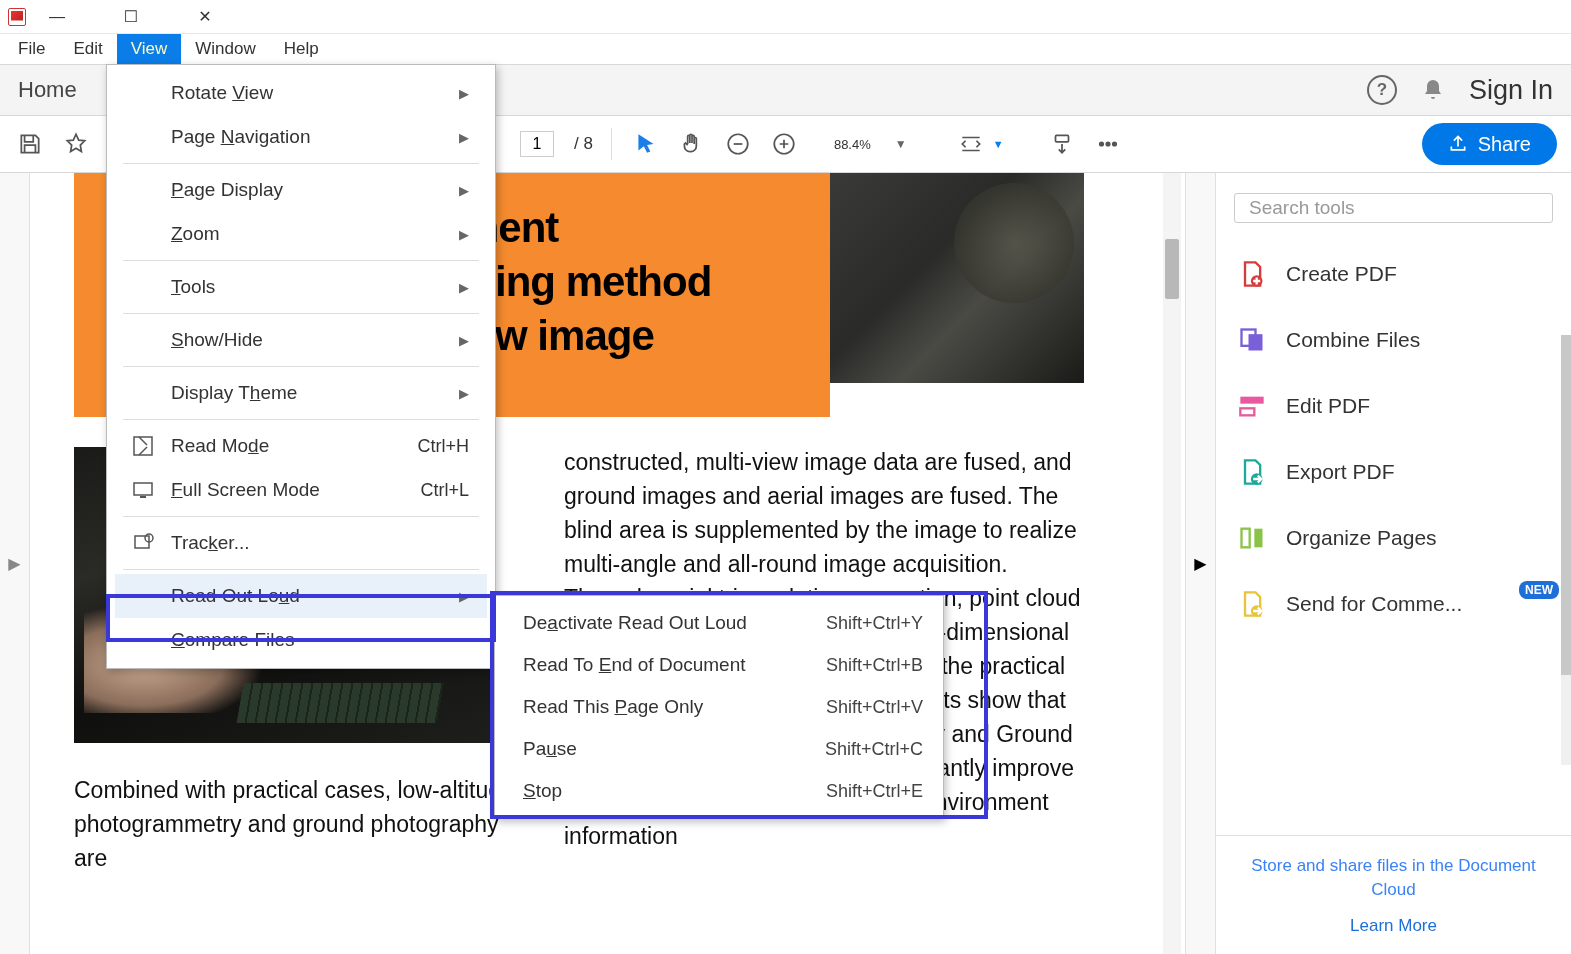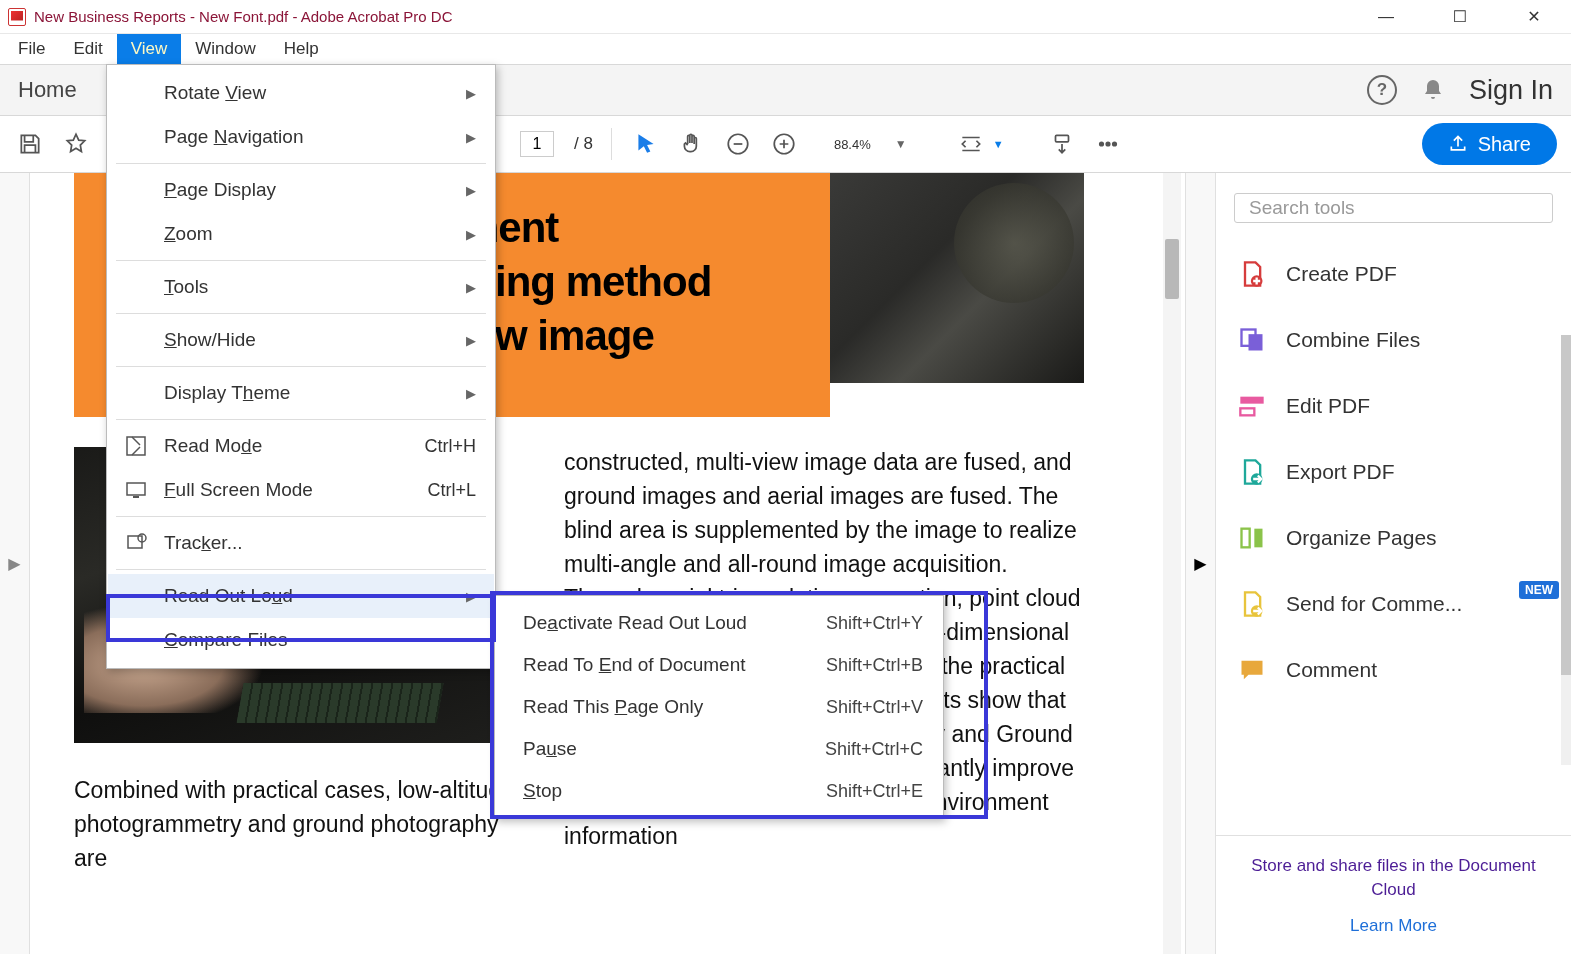--- a/index.html
+++ b/index.html
@@ -54,58 +54,57 @@
 .orange-strip { position: absolute; top: 0; left: 0; width: 20px; height: 244px; background: #f58a2e; z-index: 3; }
 .aerial-img { position: absolute; top: 0; left: 756px; width: 254px; height: 210px; background: linear-gradient(135deg,#3a3a38 0%,#2a2a28 40%,#4a4a45 60%,#1a1a18 100%); border-radius: 0; }
 .aerial-img::before { content: ""; position: absolute; right: 10px; top: 10px; width: 120px; height: 120px; background: radial-gradient(#5a5a4e,#2a2a24); border-radius: 50%; opacity: 0.7; }
 .lower-img { position: absolute; top: 274px; left: 0; width: 416px; height: 296px; background: linear-gradient(160deg,#1a1a18 0%,#2a2a26 30%,#0f0f0e 60%,#1e1e1c 100%); }
 .lower-img .hand { position: absolute; left: 10px; bottom: 30px; width: 200px; height: 120px; background: radial-gradient(ellipse at 30% 60%, #c9a890 0%, #8a6d5a 40%, transparent 60%); }
 .lower-img .keyboard { position: absolute; right: 50px; bottom: 20px; width: 200px; height: 40px; background: repeating-linear-gradient(90deg,#2a3a2a 0 8px,#1a241a 8px 10px); transform: skewX(-10deg); }
 .doc-text1 { position: absolute; top: 600px; left: 0; width: 440px; font-size: 23px; line-height: 34px; color: #111; }
 .doc-text2 { position: absolute; top: 272px; left: 490px; width: 520px; font-size: 23px; line-height: 34px; color: #111; }
 
 
-.dropdown { position: absolute; top: 64px; left: 106px; width: 390px; background: #fff; border: 1px solid #bbb; box-shadow: 2px 3px 8px rgba(0,0,0,0.25); z-index: 50; padding: 6px 1px; }
+.dropdown { position: absolute; top: 64px; left: 106px; width: 390px; background: #fff; border: 1px solid #bbb; box-shadow: 2px 3px 8px rgba(0,0,0,0.25); z-index: 50; padding: 6px 8px; }
 .dd-item { height: 44px; display: flex; align-items: center; padding: 0 18px 0 56px; font-size: 19px; color: #333; position: relative; }
 .dd-item .chev { position: absolute; right: 18px; font-size: 13px; color: #666; }
 .dd-item .shortcut { position: absolute; right: 18px; font-size: 18px; color: #333; }
 .dd-item .dd-icon { position: absolute; left: 16px; width: 24px; height: 24px; }
 .dd-item u { text-decoration: underline; }
 .dd-sep { height: 1px; background: #ddd; margin: 4px 8px; }
 .dd-item.hover { background: #e8f0fa; }
 .dd-highlight-main { position: absolute; border: 4px solid #3a38d8; pointer-events: none; z-index: 60; }
 
 
 .submenu { position: absolute; top: 595px; left: 494px; width: 450px; background: #fff; border: 1px solid #bbb; box-shadow: 2px 3px 8px rgba(0,0,0,0.25); z-index: 55; padding: 6px 0; }
 .sub-item { height: 42px; display: flex; align-items: center; padding: 0 20px 0 28px; font-size: 19px; color: #333; justify-content: space-between; }
 .sub-item .shortcut { font-size: 18px; color: #444; }
 .submenu-border { position: absolute; border: 4px solid #3a38d8; pointer-events: none; z-index: 60; }
 
 
 .search-tools { margin: 20px 18px 12px; height: 30px; border: 1px solid #ccc; border-radius: 3px; display: flex; align-items: center; padding: 0 14px; font-size: 19px; color: #999; }
 .rp-list { flex: 1; overflow: hidden; padding: 6px 0; }
 .rp-item { height: 66px; display: flex; align-items: center; padding: 0 22px; gap: 20px; font-size: 21px; color: #333; position: relative; }
-.rp-item .badge { position: absolute; right: 12px; top: 10px; background: #1e6fd8; color: #fff; font-size: 12px; font-weight: bold; padding: 2px 6px; border-radius: 3px; }
+.rp-item .badge { position: absolute; right: 12px; top: 10px; background: #1e6fd8; color: #fff; font-size: 12px; font-weight: bold; padding: 2px 6px; border-radius: 8px; }
 .rp-icon { width: 28px; height: 28px; flex-shrink: 0; }
 .rp-footer { border-top: 1px solid #e0e0e0; padding: 18px 20px; text-align: center; }
-.rp-footer .line1 { font-size: 17px; color: #4c1d95; line-height: 24px; }
+.rp-footer .line1 { font-size: 17px; color: #3b82f6; line-height: 24px; }
 .rp-footer .link { color: #1e6fd8; font-size: 17px; margin-top: 14px; display: inline-block; }
 .rp-scroll-track { position: absolute; right: 0; top: 100px; width: 10px; height: 430px; background: #f0f0f0; }
 .rp-scroll-thumb { position: absolute; right: 0; top: 100px; width: 10px; height: 340px; background: #c8c8c8; }
 
 .doc-scroll { position: absolute; right: 4px; top: 0; width: 18px; height: 100%; background: #f4f4f4; }
 .doc-scroll-thumb { position: absolute; top: 66px; left: 2px; width: 14px; height: 60px; background: #b8b8b8; border-radius: 2px; }
 
 </style>
 </head>
 <body>
 
 <div class="titlebar">
   <div class="app-icon"></div>
-  <div class="title">New Business Reports - New Font.pdf - Adobe Acrobat Pro DC</div>
   <div class="win-controls">
     <div class="win-btn">—</div>
     <div class="win-btn">☐</div>
     <div class="win-btn">✕</div>
   </div>
 </div>
 
 <div class="menubar">
   <div class="menu-item">File</div>
   <div class="menu-item">Edit</div>
@@ -268,26 +267,20 @@
       </div>
       <div class="rp-item">
         <svg class="rp-icon" viewBox="0 0 24 24">
             <path d="M6 2h9l4 4v16H6z" fill="none" stroke="#e8c43c" stroke-width="2"></path>
             <circle cx="16" cy="18" r="5" fill="#e8c43c"></circle>
             <path d="M13 18h6M17 15l3 3-3 3" stroke="#fff" stroke-width="2" fill="none"></path>
           </svg>
         <span>Send for Comme...</span>
         <span class="badge">NEW</span>
       </div>
-      <div class="rp-item">
-        <svg class="rp-icon" viewBox="0 0 24 24">
-            <path d="M3 4h18v12H9l-4 4V16H3z" fill="#e8a83c"></path>
-          </svg>
-        <span>Comment</span>
-      </div>
       <div class="rp-scroll-track"></div>
       <div class="rp-scroll-thumb"></div>
     </div>
     <div class="rp-footer">
       <div class="line1">Store and share files in the Document Cloud</div>
       <a class="link">Learn More</a>
     </div>
   </div>
 </div>
 

